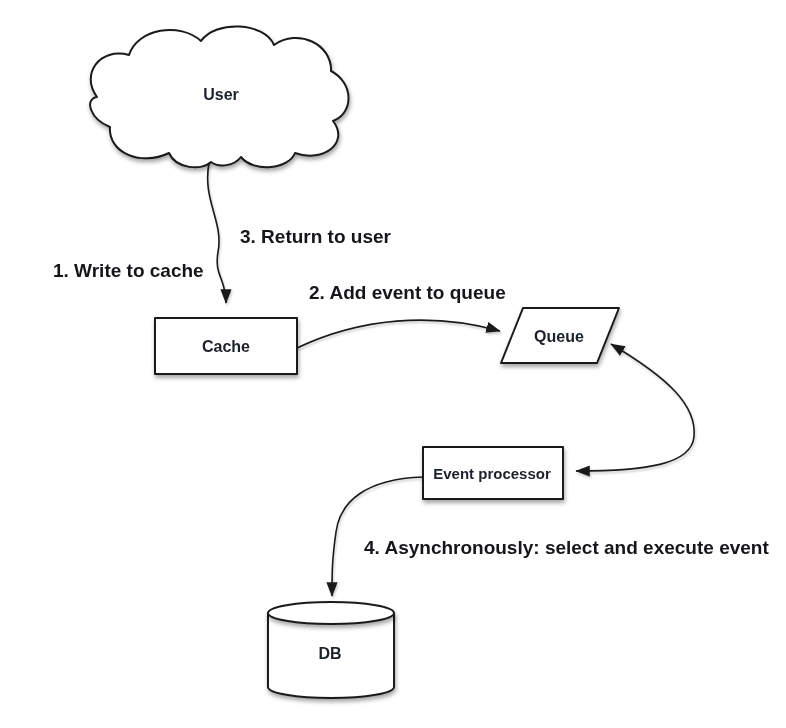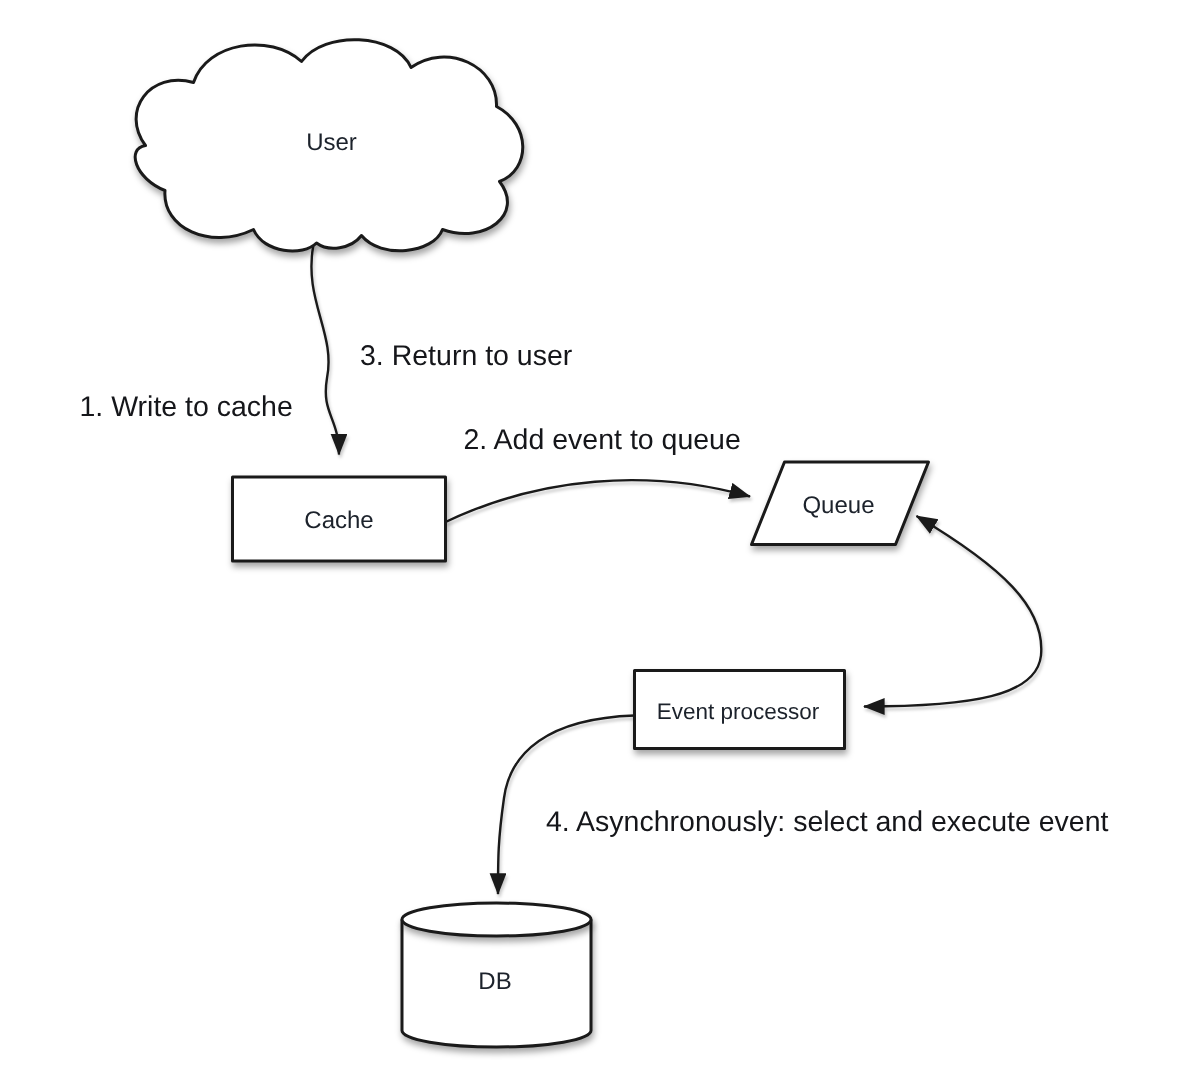--- a/index.html
+++ b/index.html
@@ -3,20 +3,21 @@
 <meta charset="utf-8">
 <style>
   html, body { margin: 0; padding: 0; background: #ffffff; }
   .canvas {
     position: relative;
     width: 786px;
     height: 728px;
     background: #ffffff;
     overflow: hidden;
     font-family: "Liberation Sans", sans-serif;
+    font-weight: bold;
   }
   svg { position: absolute; top: 0; left: 0; }
   .shape {
     fill: #ffffff;
     stroke: #1a1a1a;
     stroke-width: 2;
     stroke-linejoin: round;
     filter: drop-shadow(1px 3px 2px rgba(0,0,0,0.35));
   }
   .connector {

